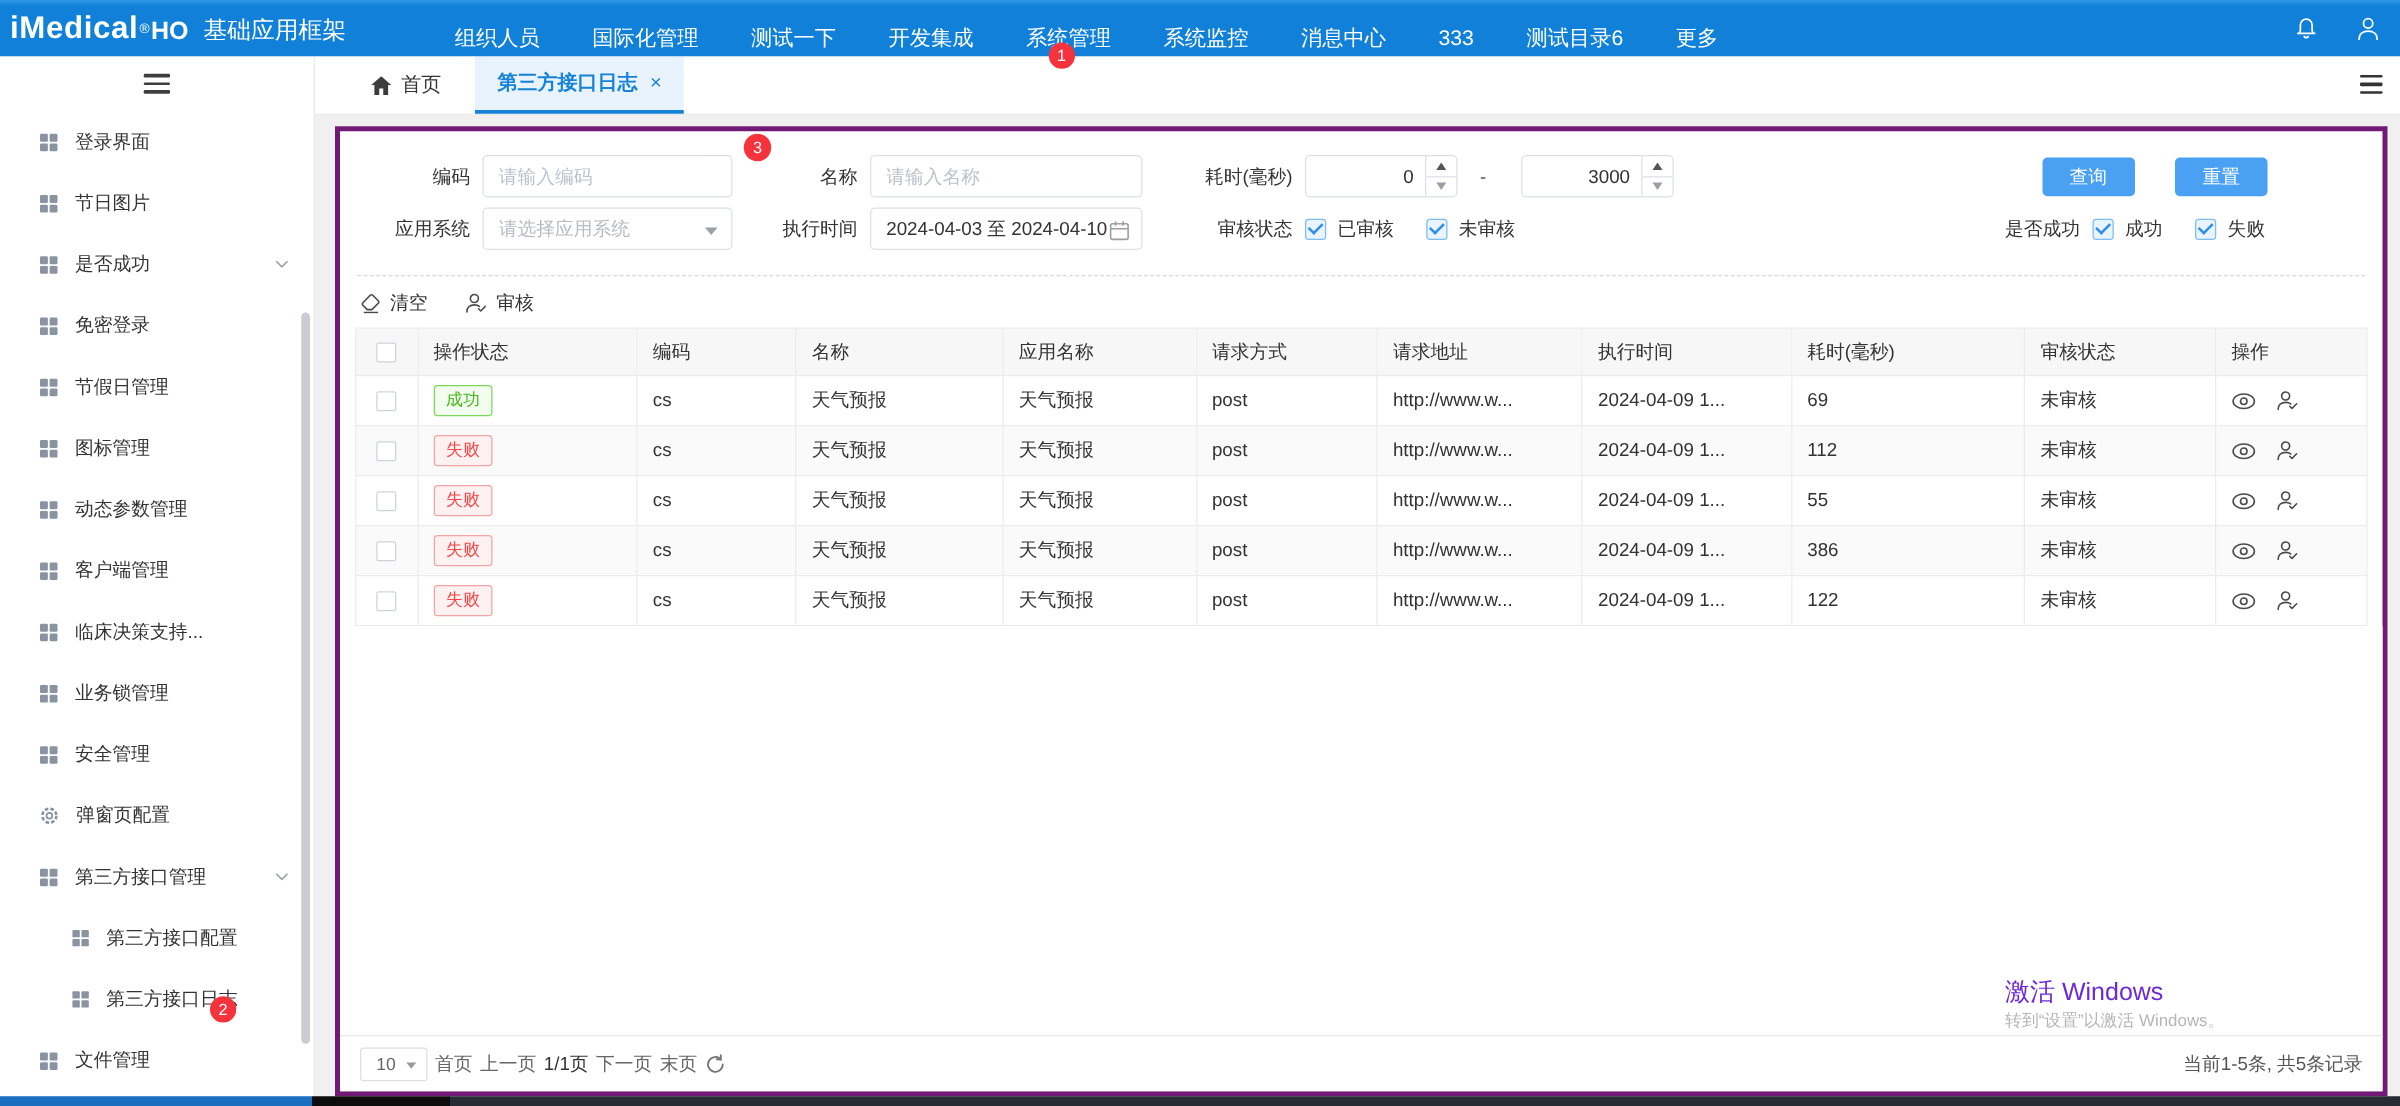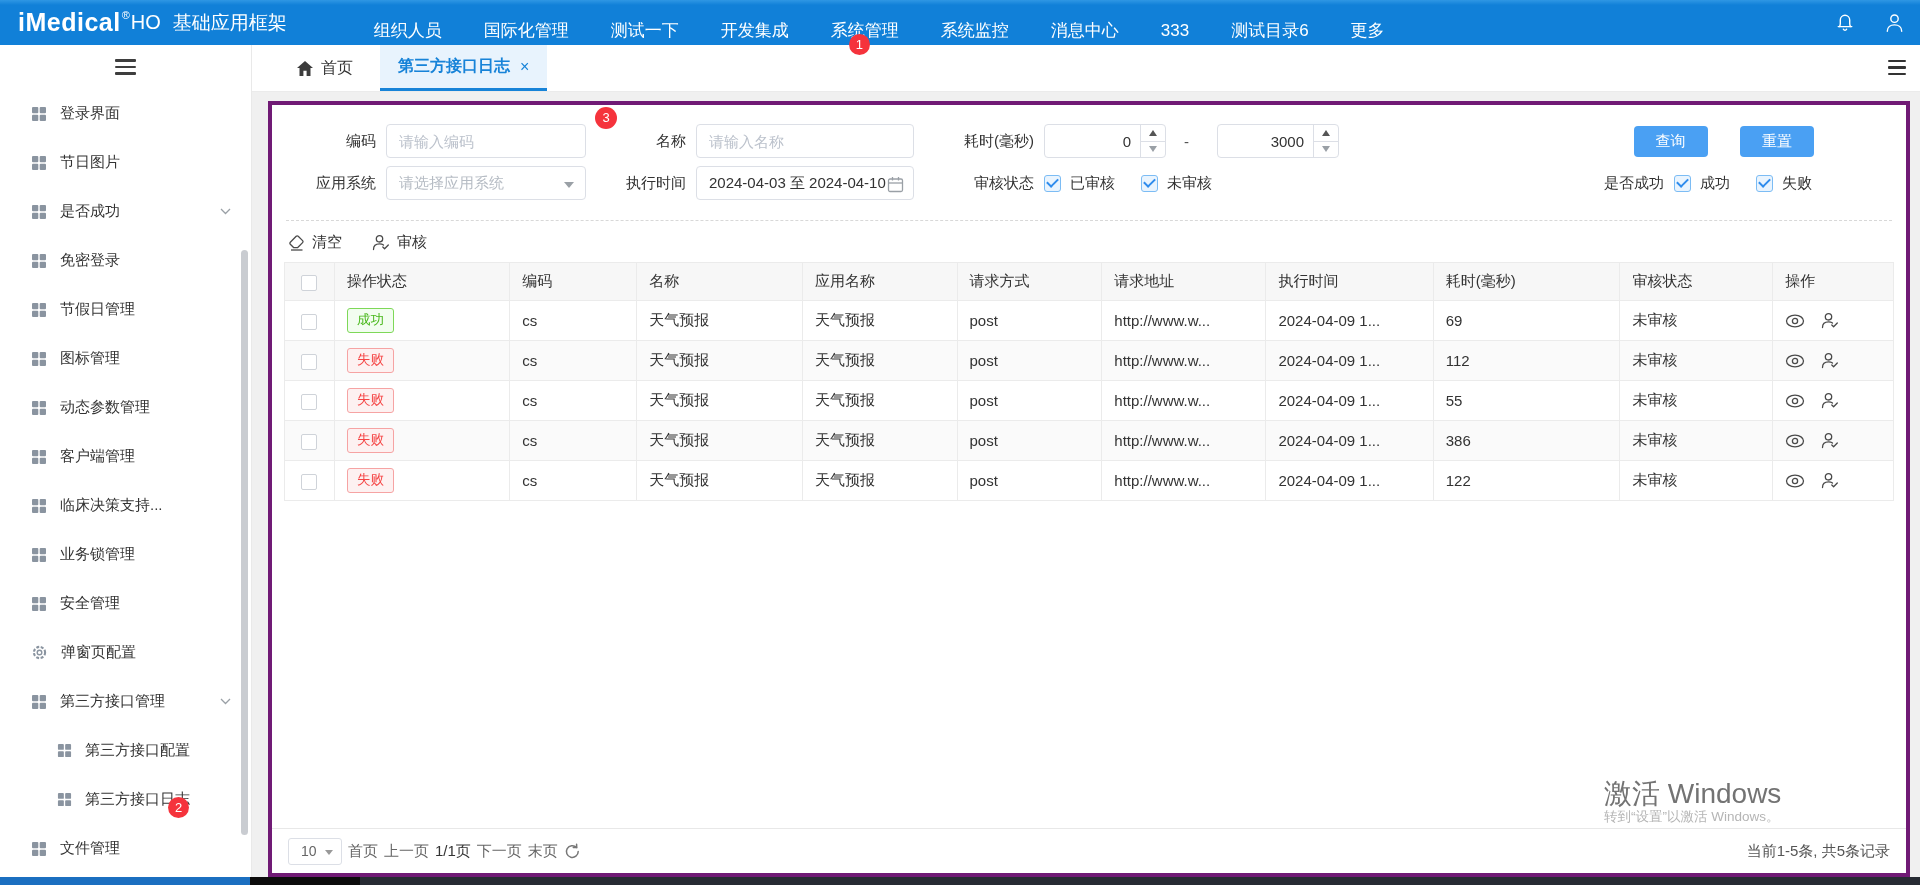--- a/index.html
+++ b/index.html
@@ -4,24 +4,24 @@
 <style>
   * { margin:0; padding:0; box-sizing:border-box; }
   html,body { width:1920px; height:885px; overflow:hidden;
     font-family:"Liberation Sans","DejaVu Sans",sans-serif; background:#f0f0f0; }
   .stage { position:relative; width:1920px; height:885px; }
 
   
   .topbar { position:absolute; top:0; left:0; right:0; height:45px;
     background:linear-gradient(#2f97e4 0,#1180d8 5px,#1180d8 100%);
     display:flex; align-items:center; color:#fff; z-index:30; }
-  .logo { display:flex; align-items:center; margin-left:18px; white-space:nowrap; }
+  .logo { display:flex; align-items:flex-end; margin-left:8px; white-space:nowrap; }
   .logo .brand { font-size:25px; font-weight:700; letter-spacing:.5px; }
   .logo .reg { font-size:11px; vertical-align:super; position:relative; top:-8px; margin:0 1px; }
-  .logo .prod { font-size:20px; font-weight:400; }
+  .logo .prod { font-size:20px; font-weight:700; }
   .logo .app { font-size:19px; margin-left:12px; font-weight:400; }
   .nav { display:flex; margin-left:66px; height:45px; }
   .nav-item { position:relative; padding:8px 21px; line-height:45px; font-size:17px; cursor:pointer; }
   .nav-badge { position:absolute; left:50%; margin-left:-16px; bottom:-10px; width:21px; height:21px;
     border-radius:50%; background:#f5333c; color:#fff; font-size:13px; line-height:21px;
     text-align:center; z-index:40; }
   .top-icons { margin-left:auto; display:flex; align-items:center; gap:30px; padding-right:16px; }
   .top-icons svg { display:block; cursor:pointer; }
 
   
@@ -133,21 +133,21 @@
   .size-select { position:relative; width:54px; height:27px; border:1px solid #dcdfe6; border-radius:3px;
     display:flex; align-items:center; padding-left:12px; font-size:14px; color:#666; cursor:pointer; }
   .size-select .sscaret { position:absolute; right:8px; top:11px; width:0; height:0;
     border-left:4px solid transparent; border-right:4px solid transparent; border-top:5px solid #999; }
   .plink { cursor:pointer; }
   .pcur { color:#333; }
   .psummary { margin-left:auto; color:#555; }
 
   
   .watermark { position:absolute; left:1604px; top:780px; color:#acacac; z-index:40; pointer-events:none; }
-  .watermark .wl1 { font-size:28px; line-height:28px; color:#737373; }
+  .watermark .wl1 { font-size:20px; line-height:28px; color:#6d28d9; }
   .watermark .wl2 { font-size:13.5px; line-height:17px; color:#b5b5b5; }
   .taskbar { position:absolute; left:0; right:0; bottom:0; height:8px;
     background:linear-gradient(to right,#1b6fc0 0 250px,#0c0c0c 250px 360px,#272b33 360px 100%); z-index:50; }
 </style>
 </head>
 <body>
 
 <div class="stage">
 
   <div class="topbar">

